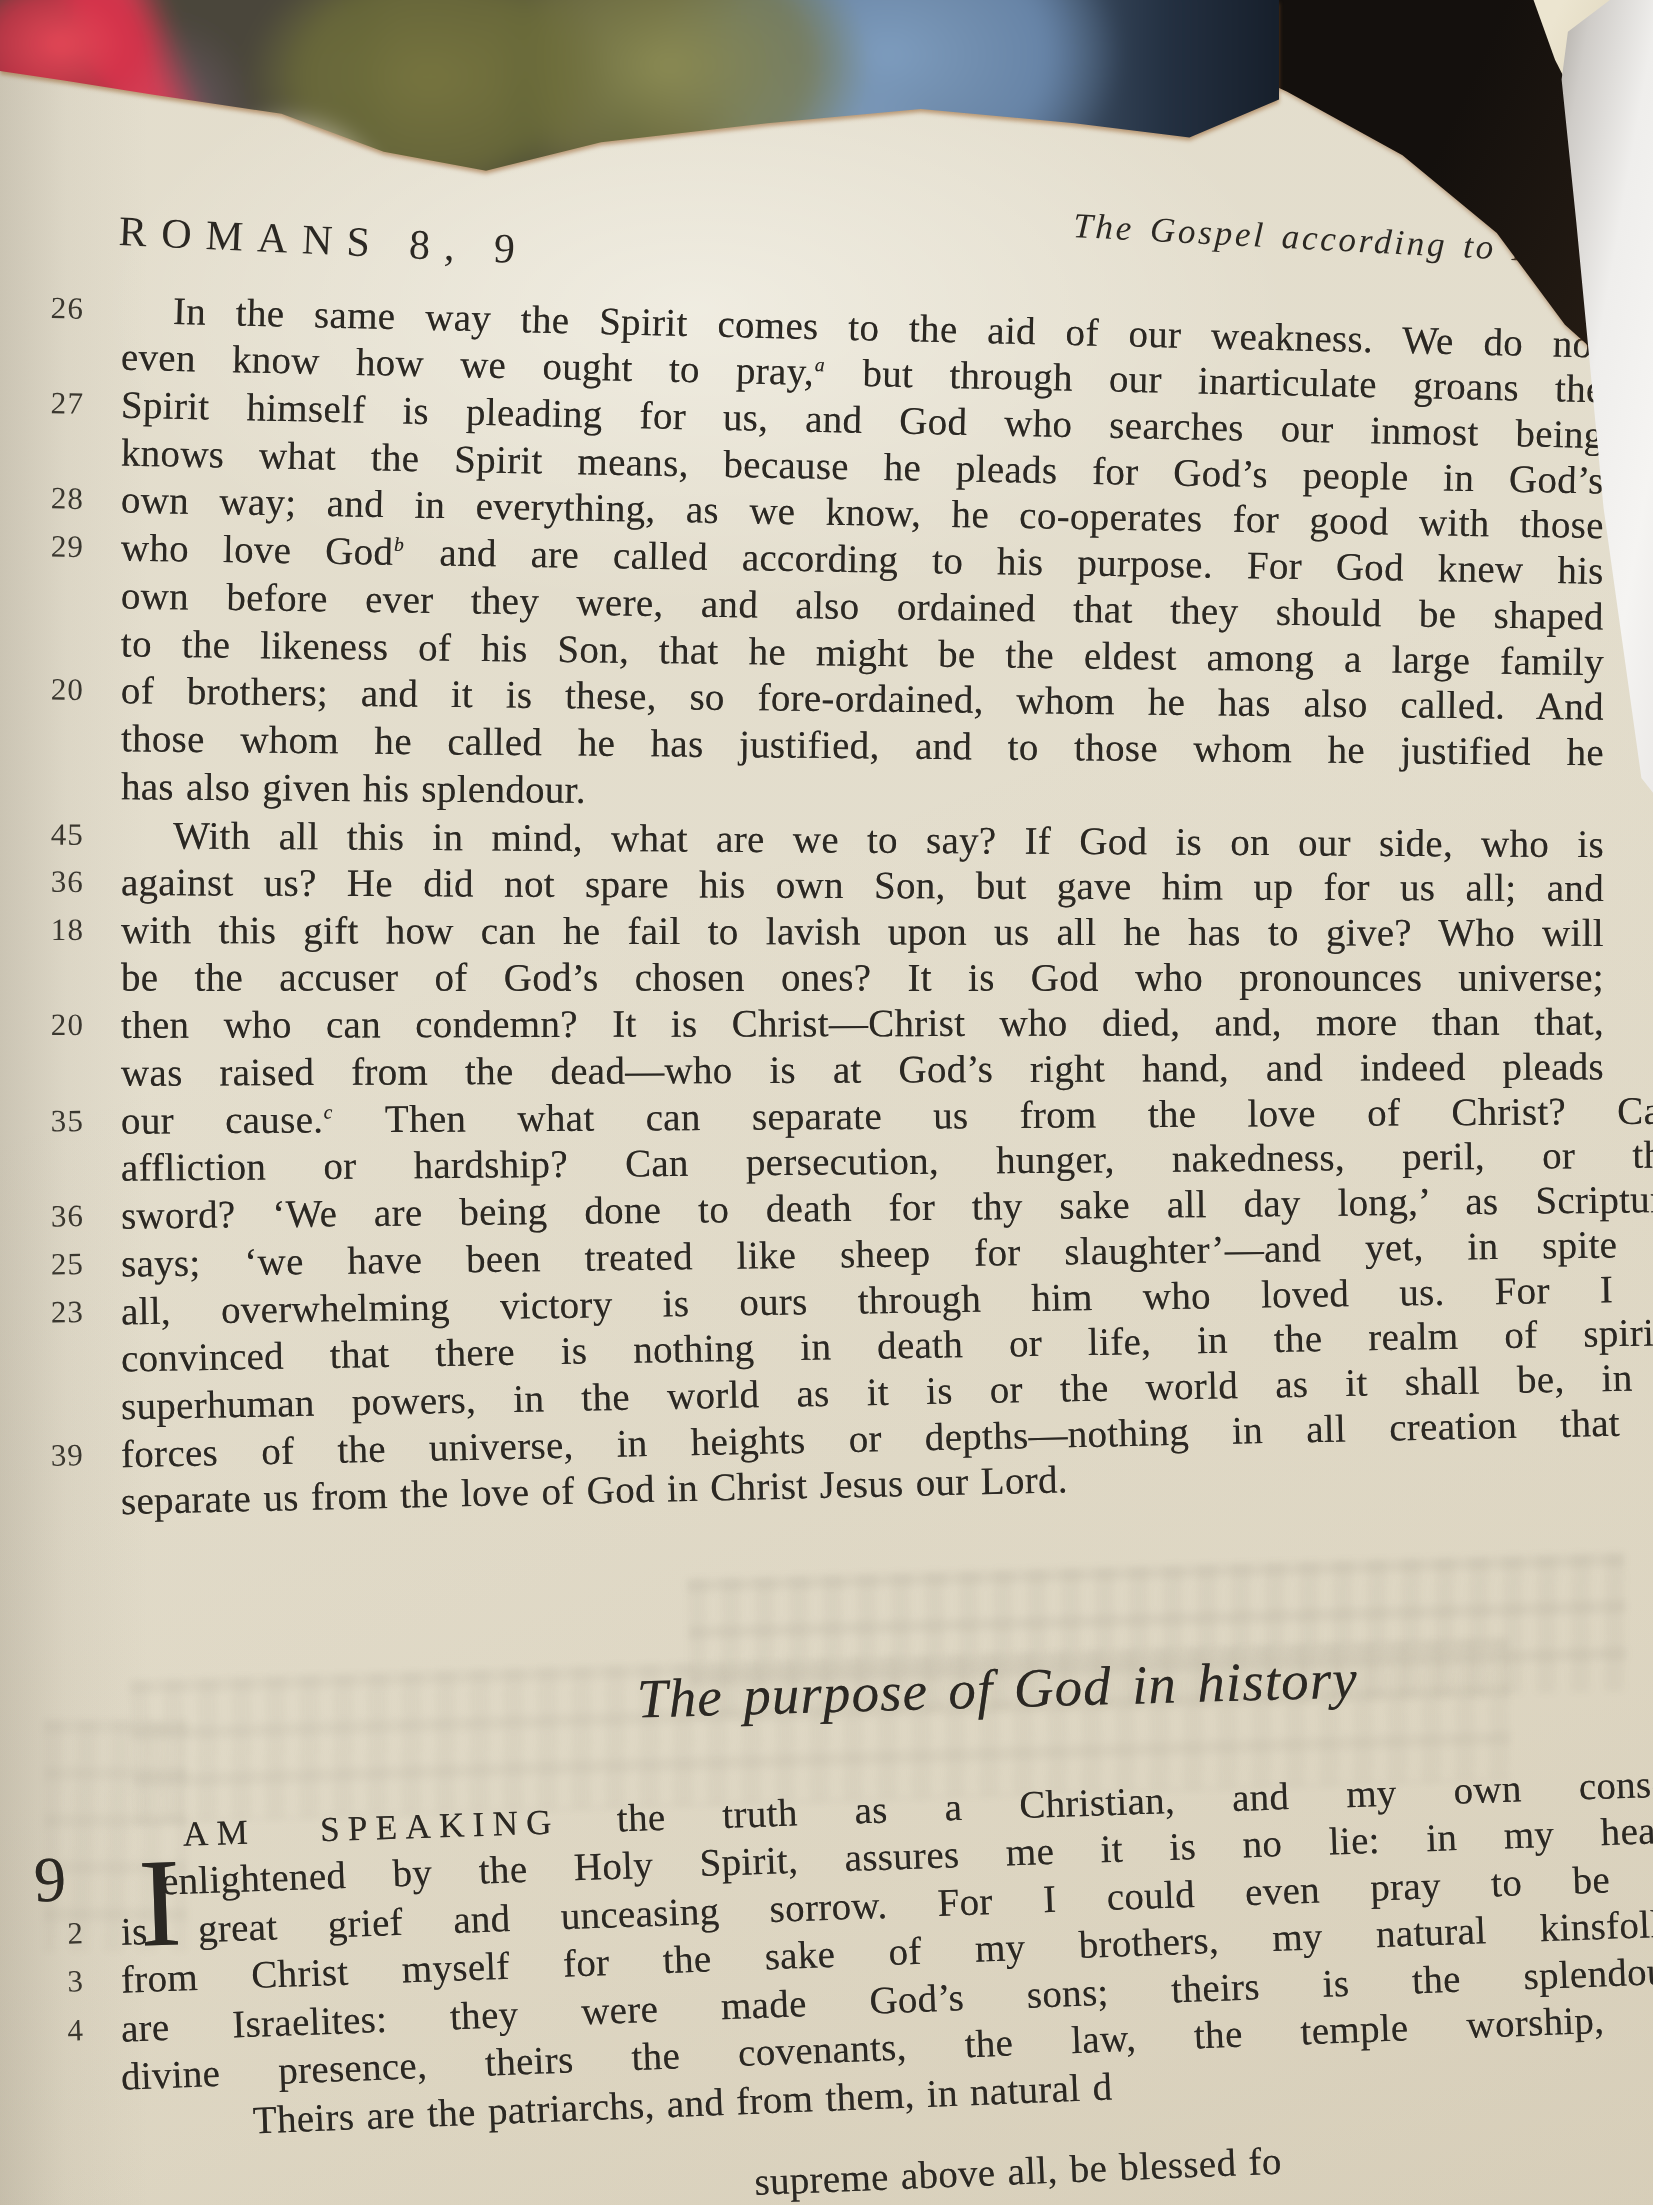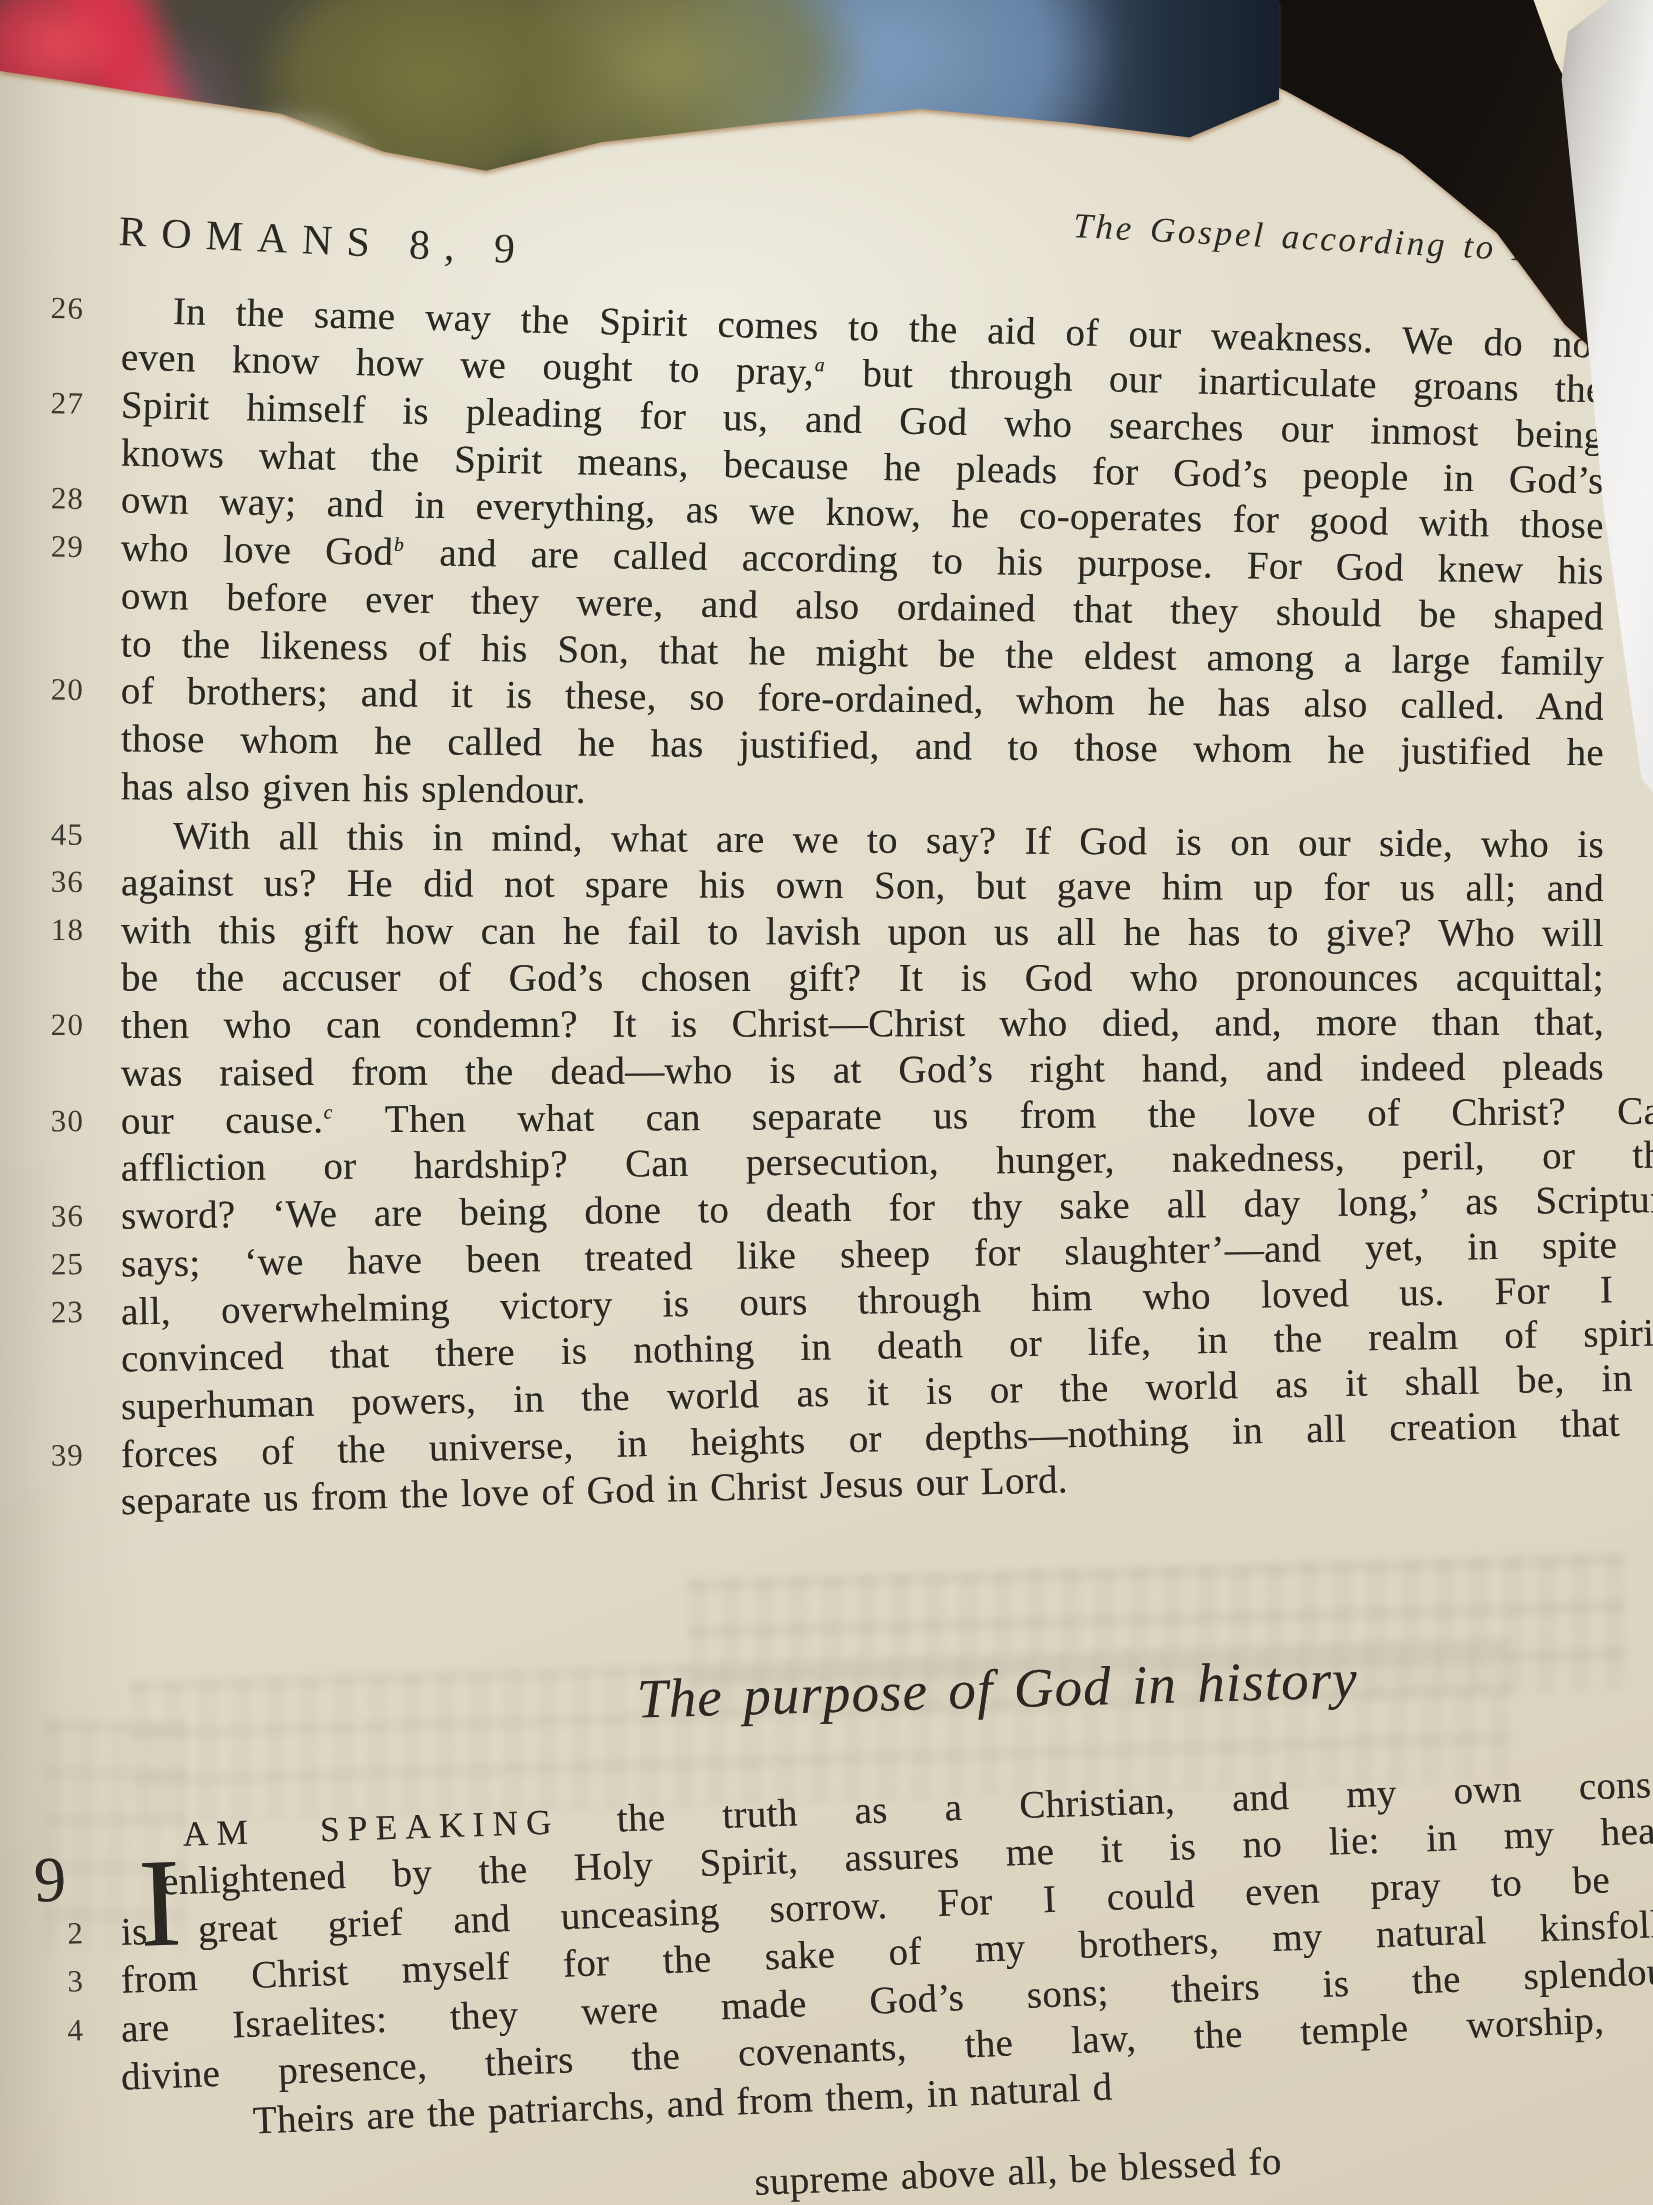--- a/index.html
+++ b/index.html
@@ -168,31 +168,31 @@
       </div>
       <div class="row" style="top: 860px; transform: rotate(0.23deg);">
         <span class="vnum">36</span>
         <div class="ltext norm">against us? He did not spare his own Son, but gave him up for us all; and</div>
       </div>
       <div class="row" style="top: 908px; transform: rotate(0.11deg);">
         <span class="vnum">18</span>
         <div class="ltext norm">with this gift how can he fail to lavish upon us all he has to give? Who will</div>
       </div>
       <div class="row" style="top: 956px; transform: rotate(-0.01deg);">
-        <div class="ltext norm">be the accuser of God’s chosen gift? It is God who pronounces acquittal;</div>
+        <div class="ltext norm">be the accuser of God’s chosen ones? It is God who pronounces universe;</div>
       </div>
       <div class="row" style="top: 1003px; transform: rotate(-0.13deg);">
         <span class="vnum">20</span>
         <div class="ltext norm">then who can condemn? It is Christ—Christ who died, and, more than that,</div>
       </div>
       <div class="row" style="top: 1051px; transform: rotate(-0.25deg);">
         <div class="ltext norm">was raised from the dead—who is at God’s right hand, and indeed pleads</div>
       </div>
       <div class="row" style="top: 1099px; transform: rotate(-0.37deg);">
-        <span class="vnum">30</span>
+        <span class="vnum">35</span>
         <div class="ltext wide">our cause.<sup class="fn">c</sup> Then what can separate us from the love of Christ? Can</div>
       </div>
       <div class="row" style="top: 1146px; transform: rotate(-0.49deg);">
         <div class="ltext wide">affliction or hardship? Can persecution, hunger, nakedness, peril, or the</div>
       </div>
       <div class="row" style="top: 1194px; transform: rotate(-0.61deg);">
         <span class="vnum">36</span>
         <div class="ltext wide">sword? ‘We are being done to death for thy sake all day long,’ as Scripture</div>
       </div>
       <div class="row" style="top: 1242px; transform: rotate(-0.73deg);">

